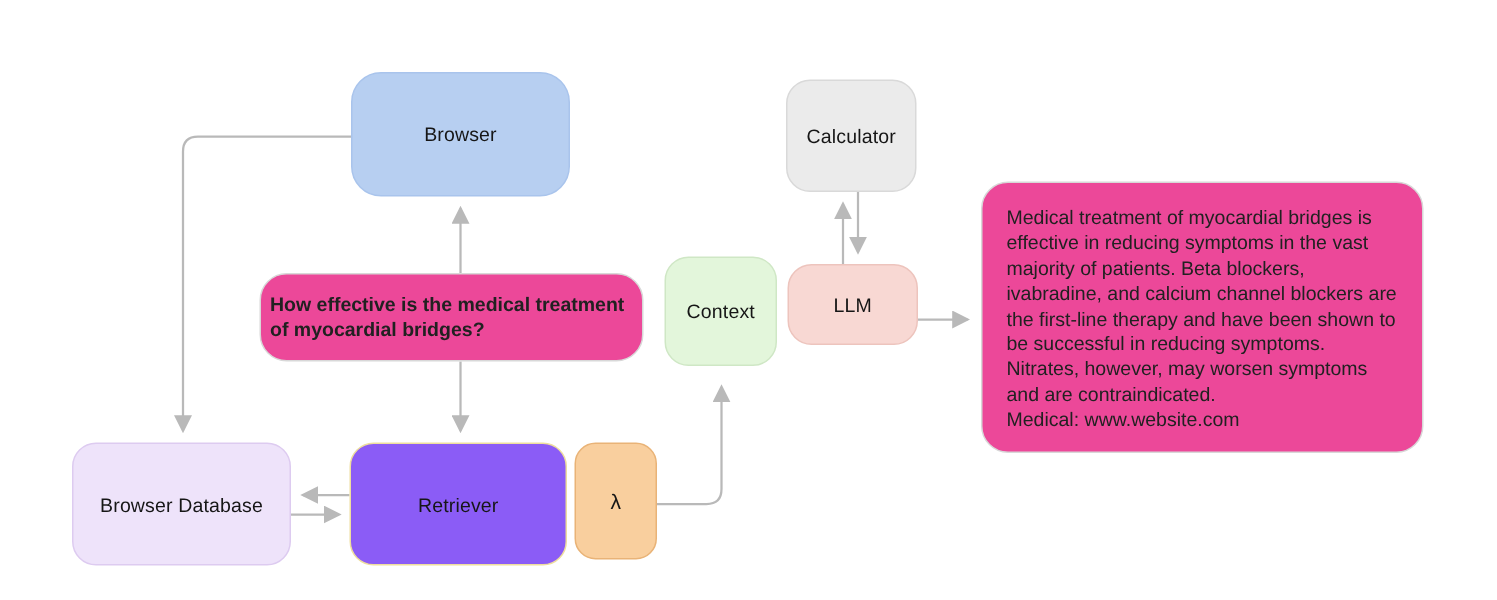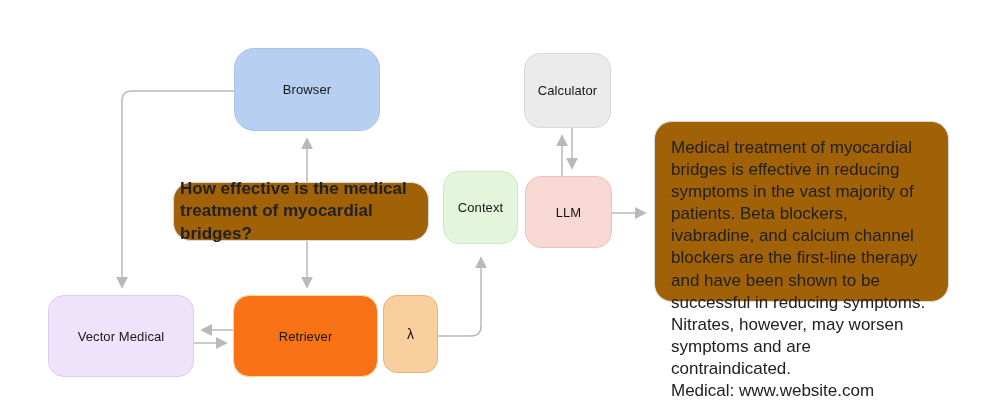--- a/index.html
+++ b/index.html
@@ -31,32 +31,32 @@
     border: 1px solid transparent;
     color: #161616;
     font-size: 13px;
     font-weight: 500;
     letter-spacing: 0.1px;
     text-align: center;
   }
   .node-browser        { left: 234px; top: 48px;  width: 146px; height: 83px; border-radius: 20px; }
   .node-calculator     { left: 524px; top: 53px;  width: 87px;  height: 75px; border-radius: 16px; }
   .node-context        { left: 443px; top: 171px; width: 75px;  height: 73px; border-radius: 16px; }
-  .node-llm            { left: 525px; top: 176px; width: 87px;  height: 72px; border-radius: 16px; }
+  .node-llm            { left: 525px; top: 176px; width: 87px;  height: 54px; border-radius: 16px; }
   .node-vector-db      { left: 48px;  top: 295px; width: 146px; height: 82px; border-radius: 16px; }
   .node-retriever      { left: 233px; top: 295px; width: 145px; height: 82px; border-radius: 16px; }
   .node-lambda         { left: 383px; top: 295px; width: 55px;  height: 78px; border-radius: 14px; font-size: 14px; }
   .bubble {
     position: absolute;
     z-index: 2;
     box-sizing: border-box;
-    background: #a16207;
+    background: #ec4899;
     border: 1.5px solid #d8d8d8;
     color: #212121;
-    font-size: 17px;
+    font-size: 13px;
     font-weight: 400;
     line-height: 1.3;
   }
   .bubble-question {
     left: 173px; top: 182px;
     width: 256px; height: 59px;
     border-radius: 18px;
     display: flex;
     align-items: center;
     padding: 0 6px;
@@ -115,24 +115,24 @@
   <div class="node node-llm" style="background: rgb(248, 216, 211); border-color: rgb(237, 196, 189);">
     <span>LLM</span>
   </div>
 
   <div class="bubble bubble-output">
     <span>Medical treatment of myocardial bridges is effective in reducing symptoms in the vast majority of patients.  Beta blockers, ivabradine, and calcium channel blockers are the first-line therapy and have been shown to be successful in reducing symptoms. Nitrates, however, may worsen symptoms and are contraindicated.</span><br>
     <span>Medical: </span><span class="src-value">www.website.com</span>
   </div>
 
   <div class="node node-vector-db" style="background: rgb(238, 227, 250); border-color: rgb(221, 203, 240);">
-    <span>Vector Medical</span>
+    <span>Browser Database</span>
   </div>
 
-  <div class="node node-retriever" style="background: #f97316; border-color: rgb(238, 222, 158);">
+  <div class="node node-retriever" style="background: #8b5cf6; border-color: rgb(238, 222, 158);">
     <span>Retriever</span>
   </div>
 
   <div class="node node-lambda" style="background: rgb(249, 207, 158); border-color: rgb(233, 179, 119);">
     <span>λ</span>
   </div>
 
 </div>
 
 </body></html>

